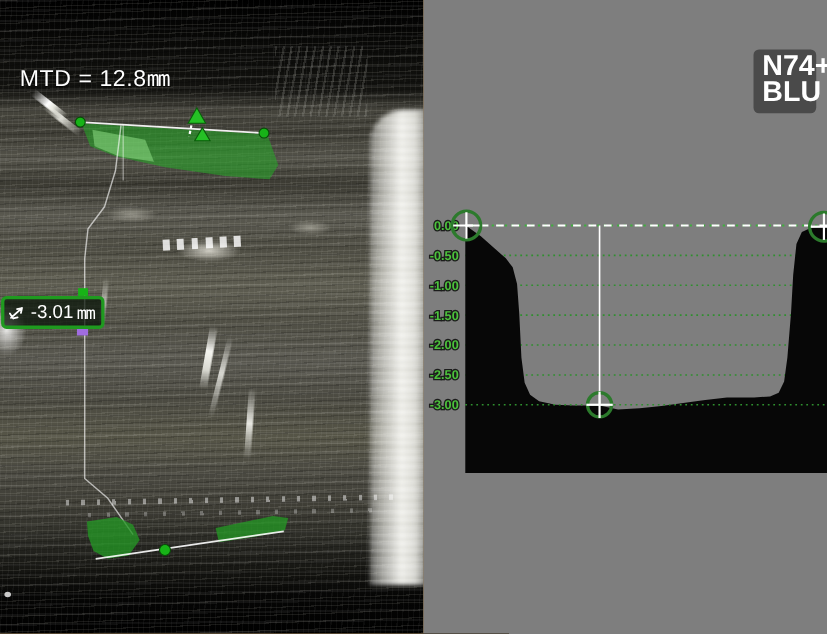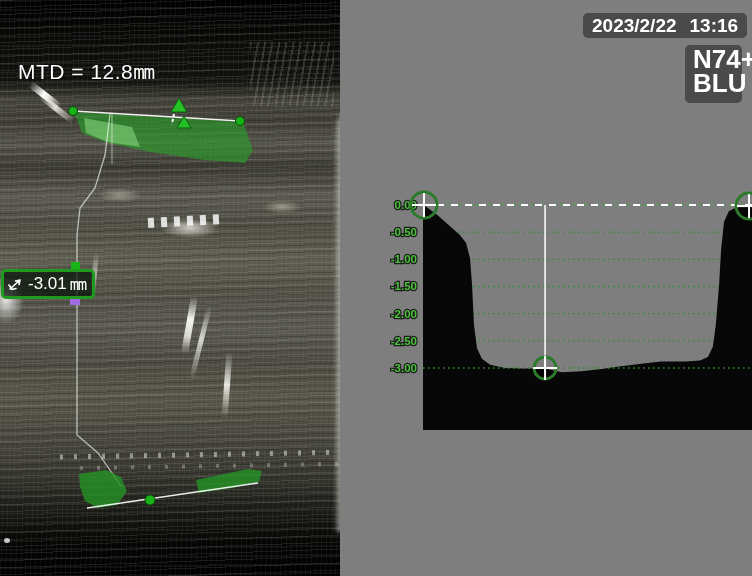--- a/index.html
+++ b/index.html
@@ -1,21 +1,21 @@
 <!DOCTYPE html>
 <html><head>
 <meta charset="utf-8">
 <style>
   html,body{margin:0;padding:0;background:#2a2a2a;}
   #stage{position:relative;width:752px;height:576px;overflow:hidden;
          font-family:"Liberation Sans",sans-serif;background:#7e7e7e;}
   #stage *{box-sizing:border-box;}
 
   
-  #left-panel{position:absolute;left:0;top:0;width:340px;height:576px;background:#a16207;overflow:hidden;}
+  #left-panel{position:absolute;left:0;top:0;width:385px;height:576px;background:#a16207;overflow:hidden;}
   .photo{position:absolute;inset:0;
     background:
       radial-gradient(ellipse 26px 34px at 6px 300px, rgba(255,255,255,.85), rgba(255,255,255,0) 70%),
       radial-gradient(ellipse 40px 14px at 190px 228px, rgba(240,238,228,.8), rgba(240,238,228,0) 72%),
       radial-gradient(ellipse 26px 9px at 282px 207px, rgba(215,213,200,.5), rgba(215,213,200,0) 75%),
       radial-gradient(ellipse 30px 10px at 120px 195px, rgba(220,218,205,.45), rgba(220,218,205,0) 75%),
       repeating-linear-gradient(178deg, rgba(232,230,215,.10) 0 1px, transparent 1px 3px, rgba(0,0,0,.16) 3px 4px, transparent 4px 7px),
       repeating-linear-gradient(179.3deg, rgba(255,255,255,.06) 0 2px, transparent 2px 9px),
       repeating-linear-gradient(92deg, rgba(255,255,255,.045) 0 1px, transparent 1px 5px),
       linear-gradient(180deg,#000 0%,#0b0b09 8%,#12120f 14%,#45443c 17.5%,#3e3d35 21%,#54534a 25%,#3b3a32 29%,#5a5950 34%,#4d4c42 39%,#5e5d51 45%,#504f45 51%,#595850 57%,#4b4a41 63%,#565547 69%,#494840 75%,#3e3d35 80%,#2f2f29 84%,#191915 89%,#060605 94%,#000 100%);
@@ -157,23 +157,19 @@
         <line x1="423.987" x2="423.987" y1="193" y2="217" stroke="#fff" stroke-width="2"></line>
         <circle cx="545.059" cy="367.99" r="11" fill="none" stroke="#2c7a2c" stroke-width="3"></circle>
         <line x1="533.059" x2="557.059" y1="367.99" y2="367.99" stroke="#fff" stroke-width="2"></line>
         <line x1="545.059" x2="545.059" y1="355.99" y2="379.99" stroke="#fff" stroke-width="2"></line>
         <circle cx="749.039" cy="206.0866" r="13" fill="none" stroke="#2c7a2c" stroke-width="3"></circle>
         <line x1="737.039" x2="761.039" y1="206.0866" y2="206.0866" stroke="#fff" stroke-width="2"></line>
         <line x1="749.039" x2="749.039" y1="194.0866" y2="218.0866" stroke="#fff" stroke-width="2"></line>
       </svg>
 
 
-    <div id="datetime-badge" class="badge">
-      <span>2023/2/22</span>
-      <span>13:16</span>
-    </div>
 
     <div id="probe-info-badge" class="badge">
       <div>N74+</div>
       <div>BLU</div>
     </div>
   </div>
 </div>
 
 </body></html>

